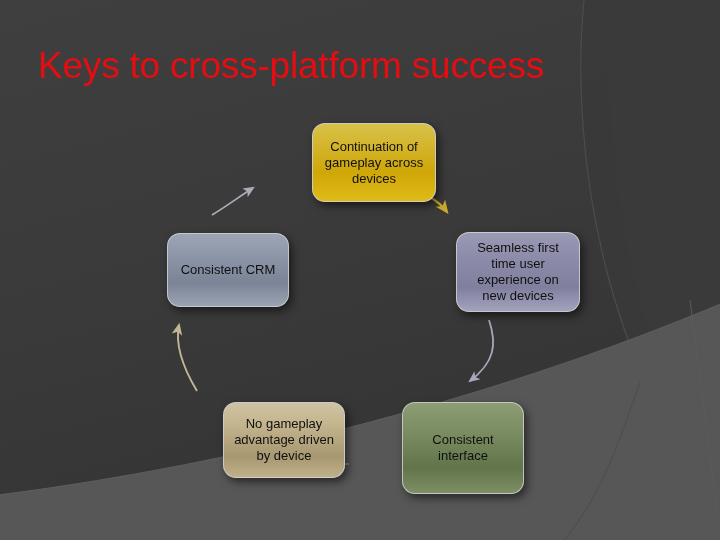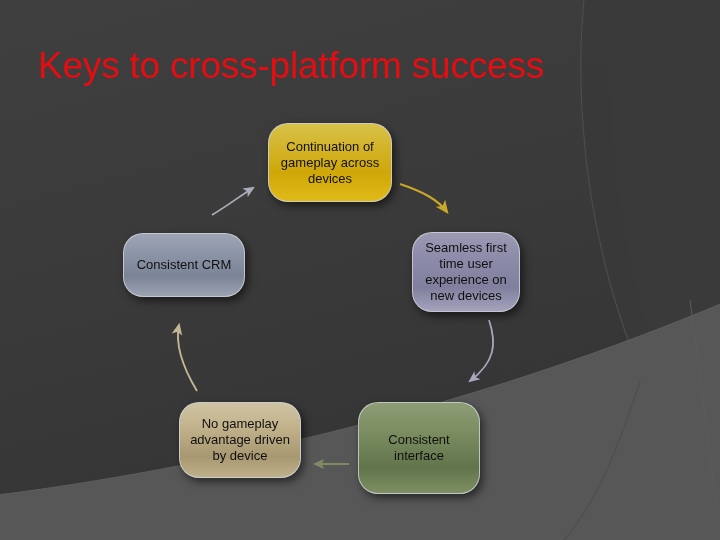--- a/index.html
+++ b/index.html
@@ -34,53 +34,54 @@
     line-height: 44px;
     color: #e60d12;
     letter-spacing: -0.2px;
     white-space: nowrap;
   }
 
   
   .node {
     position: absolute;
     box-sizing: border-box;
-    border-radius: 20px;
+    border-radius: 13px;
     border: 1.5px solid rgba(205,208,214,0.85);
     display: flex;
     align-items: center;
     justify-content: center;
     text-align: center;
     color: #101010;
     font-size: 13px;
     line-height: 16px;
     padding: 4px 8px;
     box-shadow: 3px 4px 9px rgba(0,0,0,0.55);
+    margin-left: 44px;
   }
   .node .label { display: block; }
 
   #node-continuation {
     left: 268px; top: 123px; width: 124px; height: 79px;
     background: linear-gradient(180deg, #d8c24a 0%, #d4b62e 26%, #cfa708 62%, #e0bb18 100%);
   }
   #node-seamless {
-    left: 412px; top: 232px; width: 108px; height: 80px;
+    left: 412px; top: 232px; width: 124px; height: 80px;
     background: linear-gradient(180deg, #9b9ab4 0%, #8d8caa 30%, #807f9e 70%, #a4a3bd 100%);
   }
   #node-interface {
     left: 358px; top: 402px; width: 122px; height: 92px;
     background: linear-gradient(180deg, #8d9d75 0%, #7c8e62 30%, #62744a 72%, #7d8f63 100%);
   }
   #node-advantage {
     left: 179px; top: 402px; width: 122px; height: 76px;
     background: linear-gradient(180deg, #cfc3a2 0%, #c3b48d 30%, #a89872 72%, #bfb08a 100%);
     justify-content: flex-end;
   }
   #node-crm {
-    left: 123px; top: 233px; width: 122px; height: 64px;
+    left: 123px; top: 233px; width: 122px; height: 74px;
     background: linear-gradient(180deg, #9da5b5 0%, #8e97a9 28%, #7b8496 68%, #9ba3b3 100%);
   }
 </style>
 </head>
 <body>
 
 <div id="slide">
 
   <svg class="bg-layer" viewBox="0 0 720 540" preserveAspectRatio="none">
     <defs>

